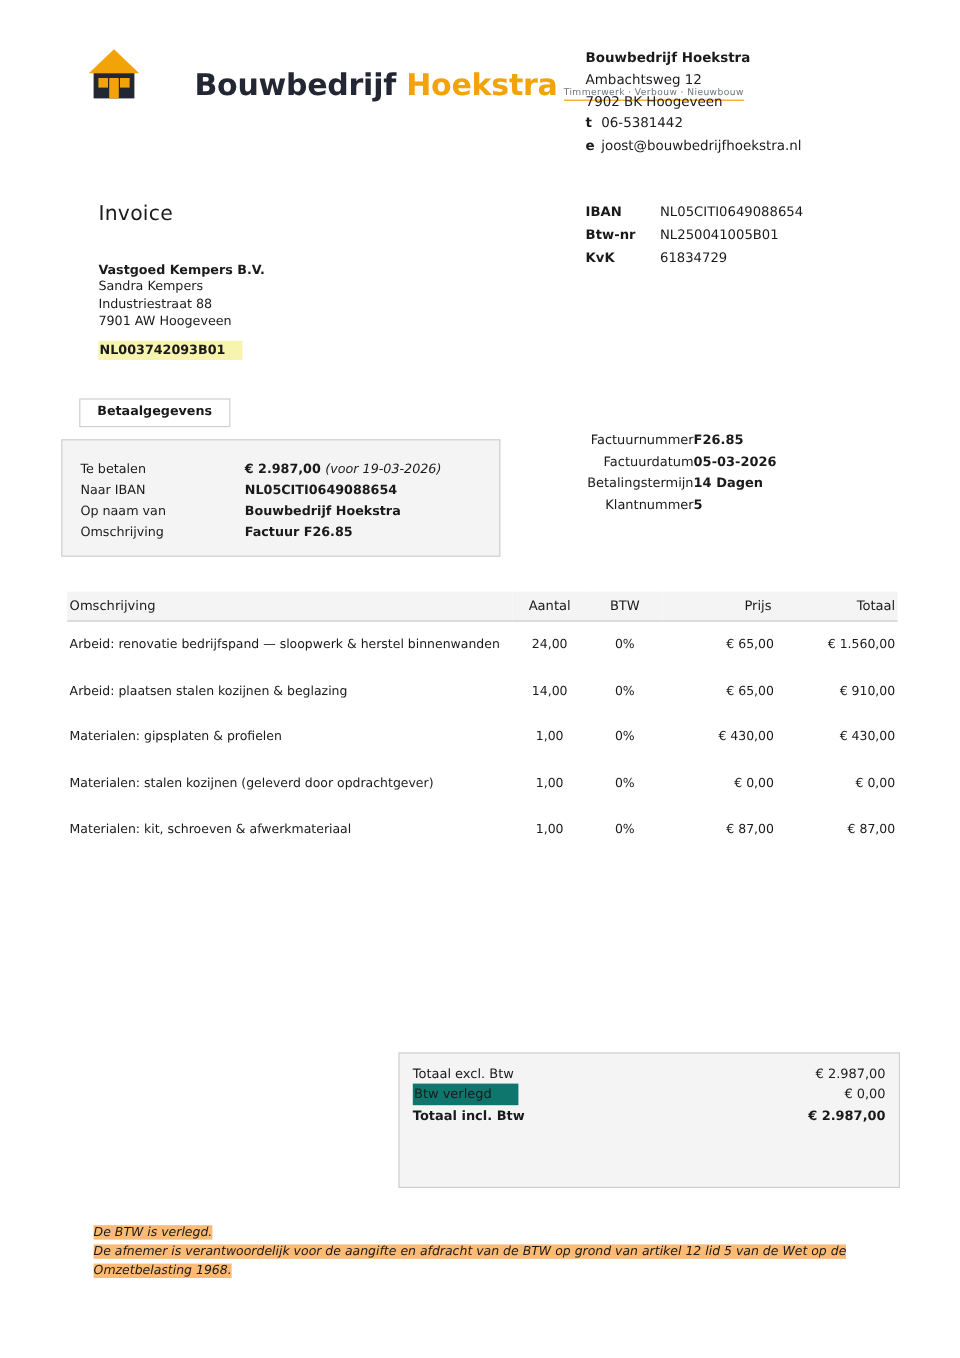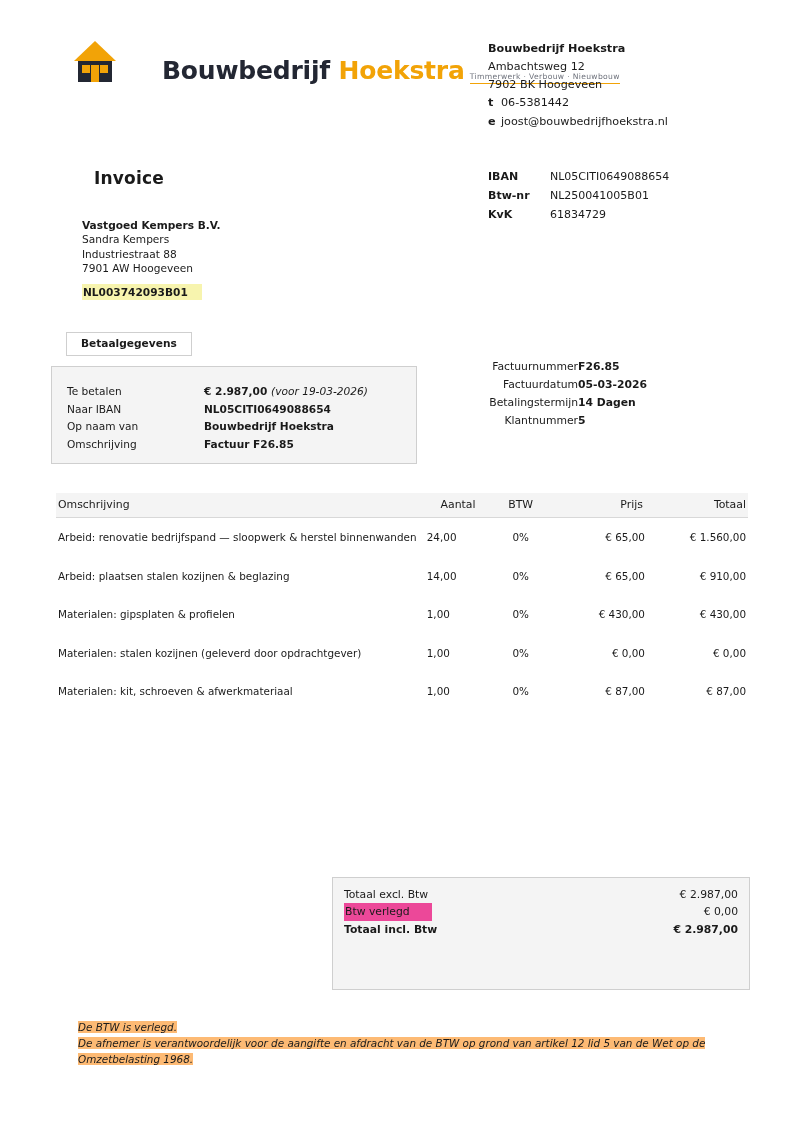--- a/index.html
+++ b/index.html
@@ -72,24 +72,24 @@
   .company-block .row { white-space: nowrap; }
   .company-block .lbl {
     display: inline-block;
     width: 13px;
     font-weight: bold;
   }
 
   
   .invoice-title {
     position: absolute;
-    left: 94px;
+    left: 82px;
     top: 168px;
     font-size: 17px;
-    font-weight: bold;
+    font-weight: normal;
     letter-spacing: 0.2px;
   }
 
   
   .customer-block {
     position: absolute;
     left: 82px;
     top: 218px;
     font-size: 10.6px;
     line-height: 1.35;
@@ -203,21 +203,21 @@
   .items thead th.c-price,
   .items thead th.c-total { text-align: right; padding-right: 2px; }
 
   .items tbody td {
     padding: 13px 0 12px 0;
     vertical-align: top;
     line-height: 1.3;
     color: #1a1a1a;
   }
   .items tbody td.c-desc { text-align: left; padding-left: 2px; width: 365px; }
-  .items tbody td.c-qty  { text-align: left; width: 62px; }
+  .items tbody td.c-qty  { text-align: center; width: 62px; }
   .items tbody td.c-vat  { text-align: center; width: 62px; }
   .items tbody td.c-price{ text-align: right; width: 92px; }
   .items tbody td.c-total{ text-align: right; padding-right: 2px; width: 100px; }
 
   
   .totals-panel {
     position: absolute;
     left: 332px;
     top: 877px;
     width: 418px;
@@ -234,21 +234,21 @@
     font-size: 10.8px;
     line-height: 1.62;
   }
   .totals-inner .trow {
     display: flex;
     justify-content: space-between;
   }
   .totals-inner .tkey.bold,
   .totals-inner .tval.bold { font-weight: bold; }
   .totals-inner .tkey.hl {
-    background: #ec4899;
+    background: #0f766e;
     padding: 0 22px 0 1px;
   }
   .totals-inner .tval { white-space: nowrap; }
 
   
   .footer-note {
     position: absolute;
     left: 78px;
     top: 1020px;
     width: 666px;

